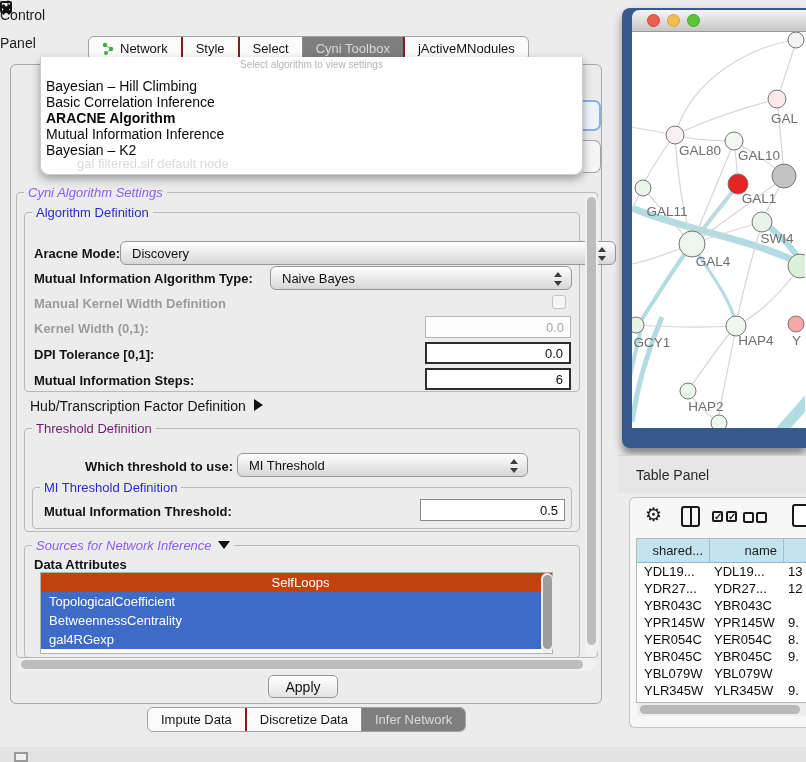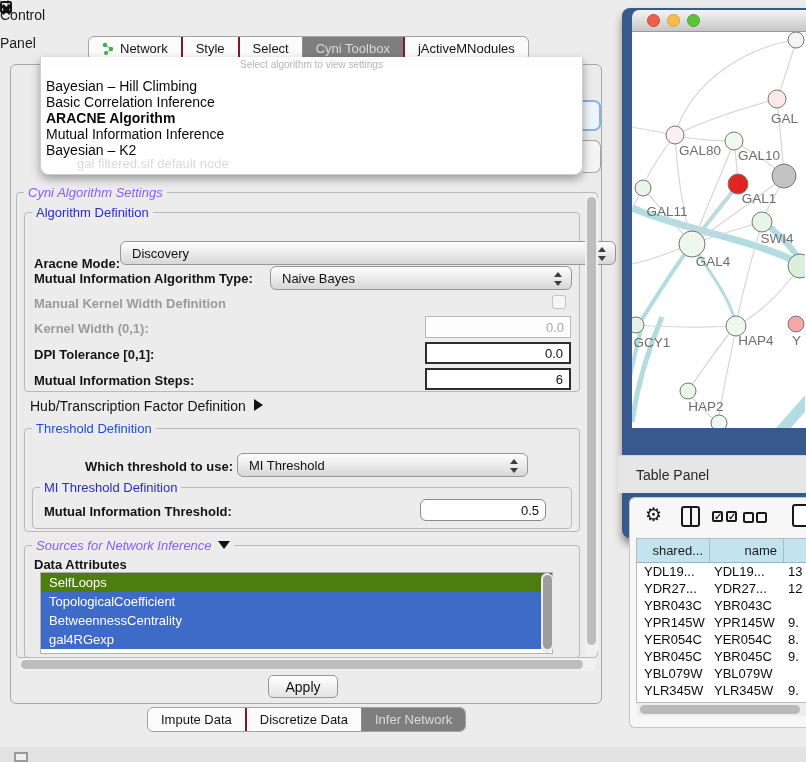--- a/index.html
+++ b/index.html
@@ -32,21 +32,21 @@
   #bottom-tabbar { left:147px; top:707px; }
 
   
   #outer-panel { left:10px; top:64px; width:592px; height:640px;
     border:1px solid #a8a8a8; border-radius:6px; background:#ececec; }
 
   
   .group { position:absolute; border:1px solid #b9b9b9; border-radius:4px; }
   .group-title { position:absolute; background:#ececec; padding:0 4px; font-size:13px; white-space:nowrap; }
   .t-blue  { color:#2a2ad0; }
-  .t-green { color:#1d4ed8; }
+  .t-green { color:#701a75; }
   .t-black { color:#8b5cf6;font-style:italic; }
 
   .lbl  { position:absolute; font-size:13px; font-weight:bold; color:#141414; white-space:nowrap; }
   .lbl.dis { color:#9b9b9b; }
 
   .combo { position:absolute; height:24px; border:1px solid #979797; border-radius:6px;
     background:linear-gradient(#fefefe,#e9e9e9 55%,#d7d7d7); display:flex; align-items:center;
     font-size:13px; padding-left:11px; color:#111; }
   .combo .arrows { position:absolute; right:9px; top:4px; width:8px; height:16px; }
   .combo .arrows:before, .combo .arrows:after { content:""; position:absolute; left:0;
@@ -100,21 +100,21 @@
     line-height:16px; white-space:nowrap; }
   .algo-item.bold { font-weight:bold; }
   #ghost-combo-text { position:absolute; left:36px; top:99px; font-size:13px; color:#777;
     opacity:0.28; white-space:nowrap; }
   #frag-blue { left:583px; top:100px; width:18px; height:31px; z-index:5; background:#eef4fc;
     border:2px solid #8ab1e8; border-left:none; border-radius:0 7px 7px 0; }
   #frag-gray { left:583px; top:140px; width:18px; height:33px; z-index:5; background:#f4f4f4;
     border:1px solid #a5a5a5; border-left:none; border-radius:0 7px 7px 0; }
 
   
-  #net-window { left:622px; top:8px; width:184px; height:530px; background:#37598c;
+  #net-window { left:622px; top:8px; width:184px; height:440px; background:#37598c;
     border-radius:8px 0 0 8px; box-shadow:0 6px 9px rgba(0,0,0,0.45); }
   #net-titlebar { position:absolute; left:10px; top:2px; right:0; height:22px;
     background:linear-gradient(#f5f5f5,#c6c6c6); border-bottom:1px solid #9a9a9a;
     border-radius:7px 0 0 0; }
   .tl { position:absolute; top:4px; width:13px; height:13px; border-radius:50%; }
   #tl-red    { left:15px; background:#ee5f52; border:1px solid #cf4437; }
   #tl-yellow { left:35px; background:#f5bd4e; border:1px solid #d7a23c; }
   #tl-green  { left:55px; background:#5cc437; border:1px solid #46a42a; }
   #net-canvas { position:absolute; left:10px; top:24px; right:0; height:396px; background:#fff; overflow:hidden; }
   #net-canvas svg { display:block; }
@@ -197,21 +197,21 @@
       <span>jActiveMNodules</span>
     </div>
   </div>
 
 <div class="group" style="left:16px;top:192px;width:582px;height:466px;"></div>
 <span class="group-title t-black" style="left:24px;top:185px;">Cyni Algorithm Settings</span>
 
 <div class="group" style="left:24px;top:212px;width:556px;height:180px;"></div>
 <span class="group-title t-blue" style="left:32px;top:205px;">Algorithm Definition</span>
 
-<span class="lbl" style="left:34px;top:256px;">Aracne Mode:</span>
+<span class="lbl" style="left:34px;top:246px;">Aracne Mode:</span>
 <div class="combo" style="left:120px;top:241px;width:496px;">
   <span>Discovery</span>
   <span class="arrows"></span>
 </div>
 
 <span class="lbl" style="left:34px;top:271px;">Mutual Information Algorithm Type:</span>
 <div class="combo" style="left:270px;top:266px;width:302px;">
   <span>Naive Bayes</span>
   <span class="arrows"></span>
 </div>
@@ -244,30 +244,30 @@
 <span class="lbl" style="left:85px;top:459px;">Which threshold to use:</span>
 <div class="combo" style="left:237px;top:453px;width:291px;text-align:center;">
   <span>MI Threshold</span>
   <span class="arrows"></span>
 </div>
 
 <div class="group" style="left:32px;top:487px;width:540px;height:42px;"></div>
 <span class="group-title t-blue" style="left:40px;top:480px;">MI Threshold Definition</span>
 
 <span class="lbl" style="left:44px;top:504px;">Mutual Information Threshold:</span>
-<div class="field thin" style="left:420px;top:499px;width:126px;border-radius:6px;">
+<div class="field thin" style="left:420px;top:499px;width:145px;">
   <span>0.5</span>
 </div>
 
 <div class="group" style="left:24px;top:545px;width:556px;height:113px;"></div>
 <span class="group-title t-black" style="left:32px;top:538px;"><span>Sources for Network Inference</span><span class="tri-down"></span></span>
 
 <span class="lbl" style="left:34px;top:557px;">Data Attributes</span>
 <div id="attr-list" class="abs">
-    <div class="attr-item" style="background: #4d7c0f;">SelfLoops</div>
+    <div class="attr-item" style="background: #c2410c; text-align: center;">SelfLoops</div>
     <div class="attr-item" style="background: rgb(62, 107, 200);">TopologicalCoefficient</div>
     <div class="attr-item" style="background: rgb(62, 107, 200);">BetweennessCentrality</div>
     <div class="attr-item" style="background: rgb(62, 107, 200);">gal4RGexp</div>
   </div>
 <div id="attr-sb" class="abs">
     <div class="thumb"></div>
   </div>
 
 <div id="set-vsb" class="abs">
     <div class="thumb"></div>

